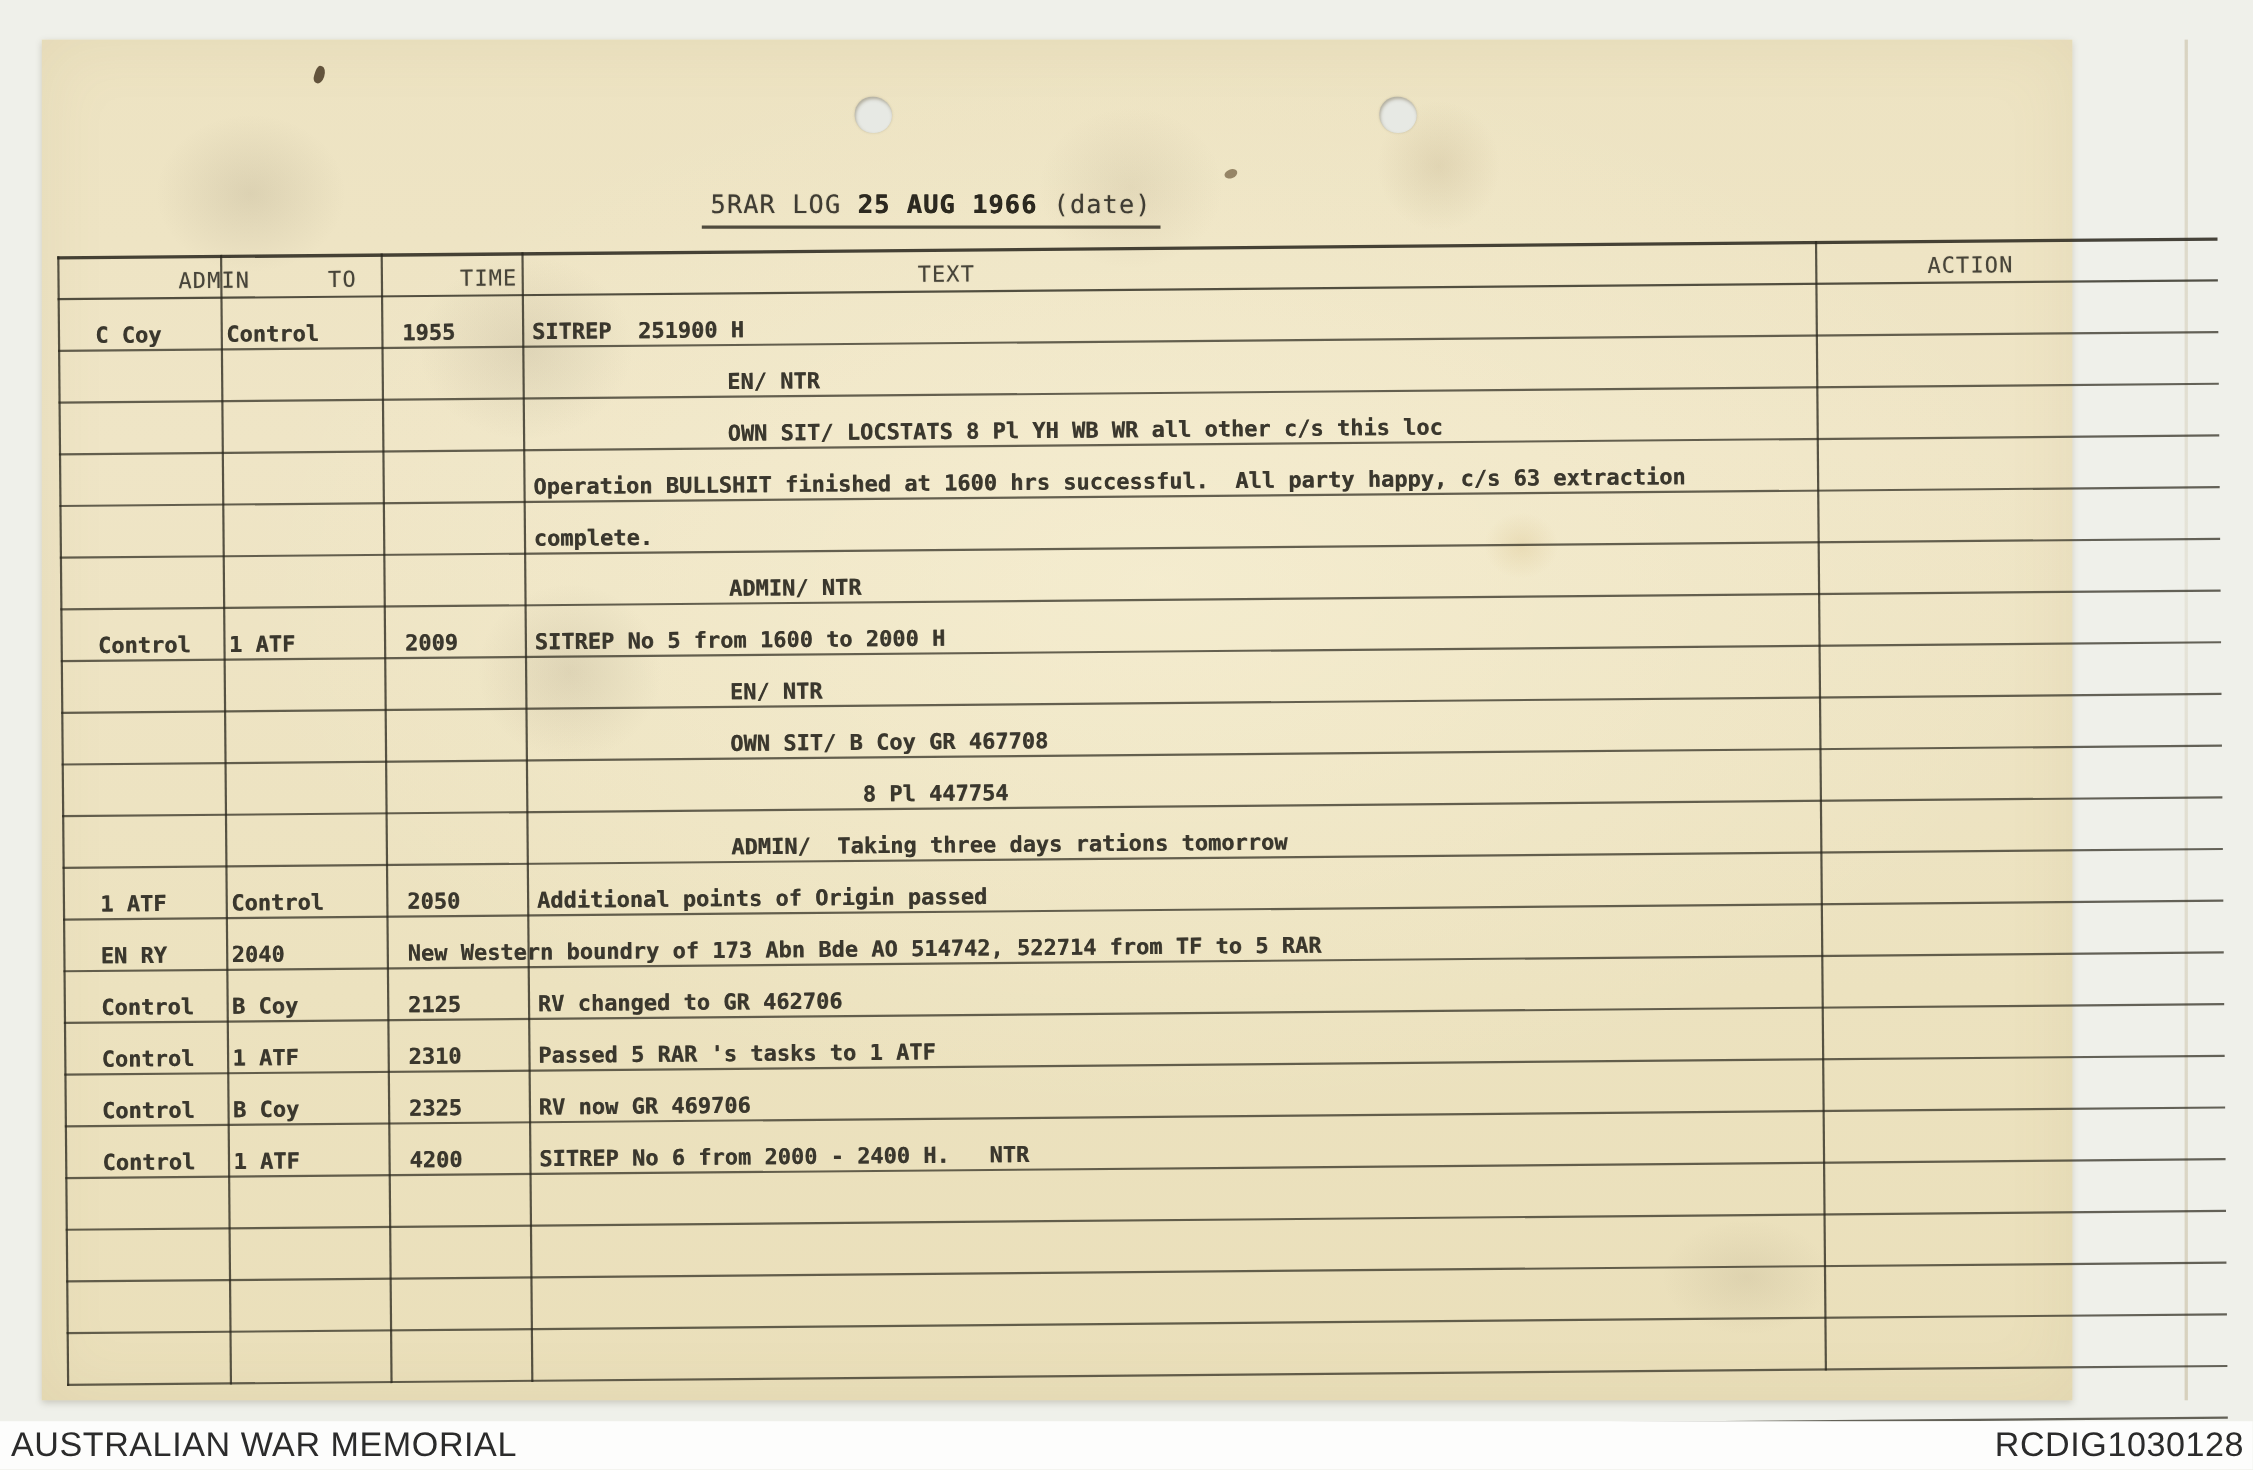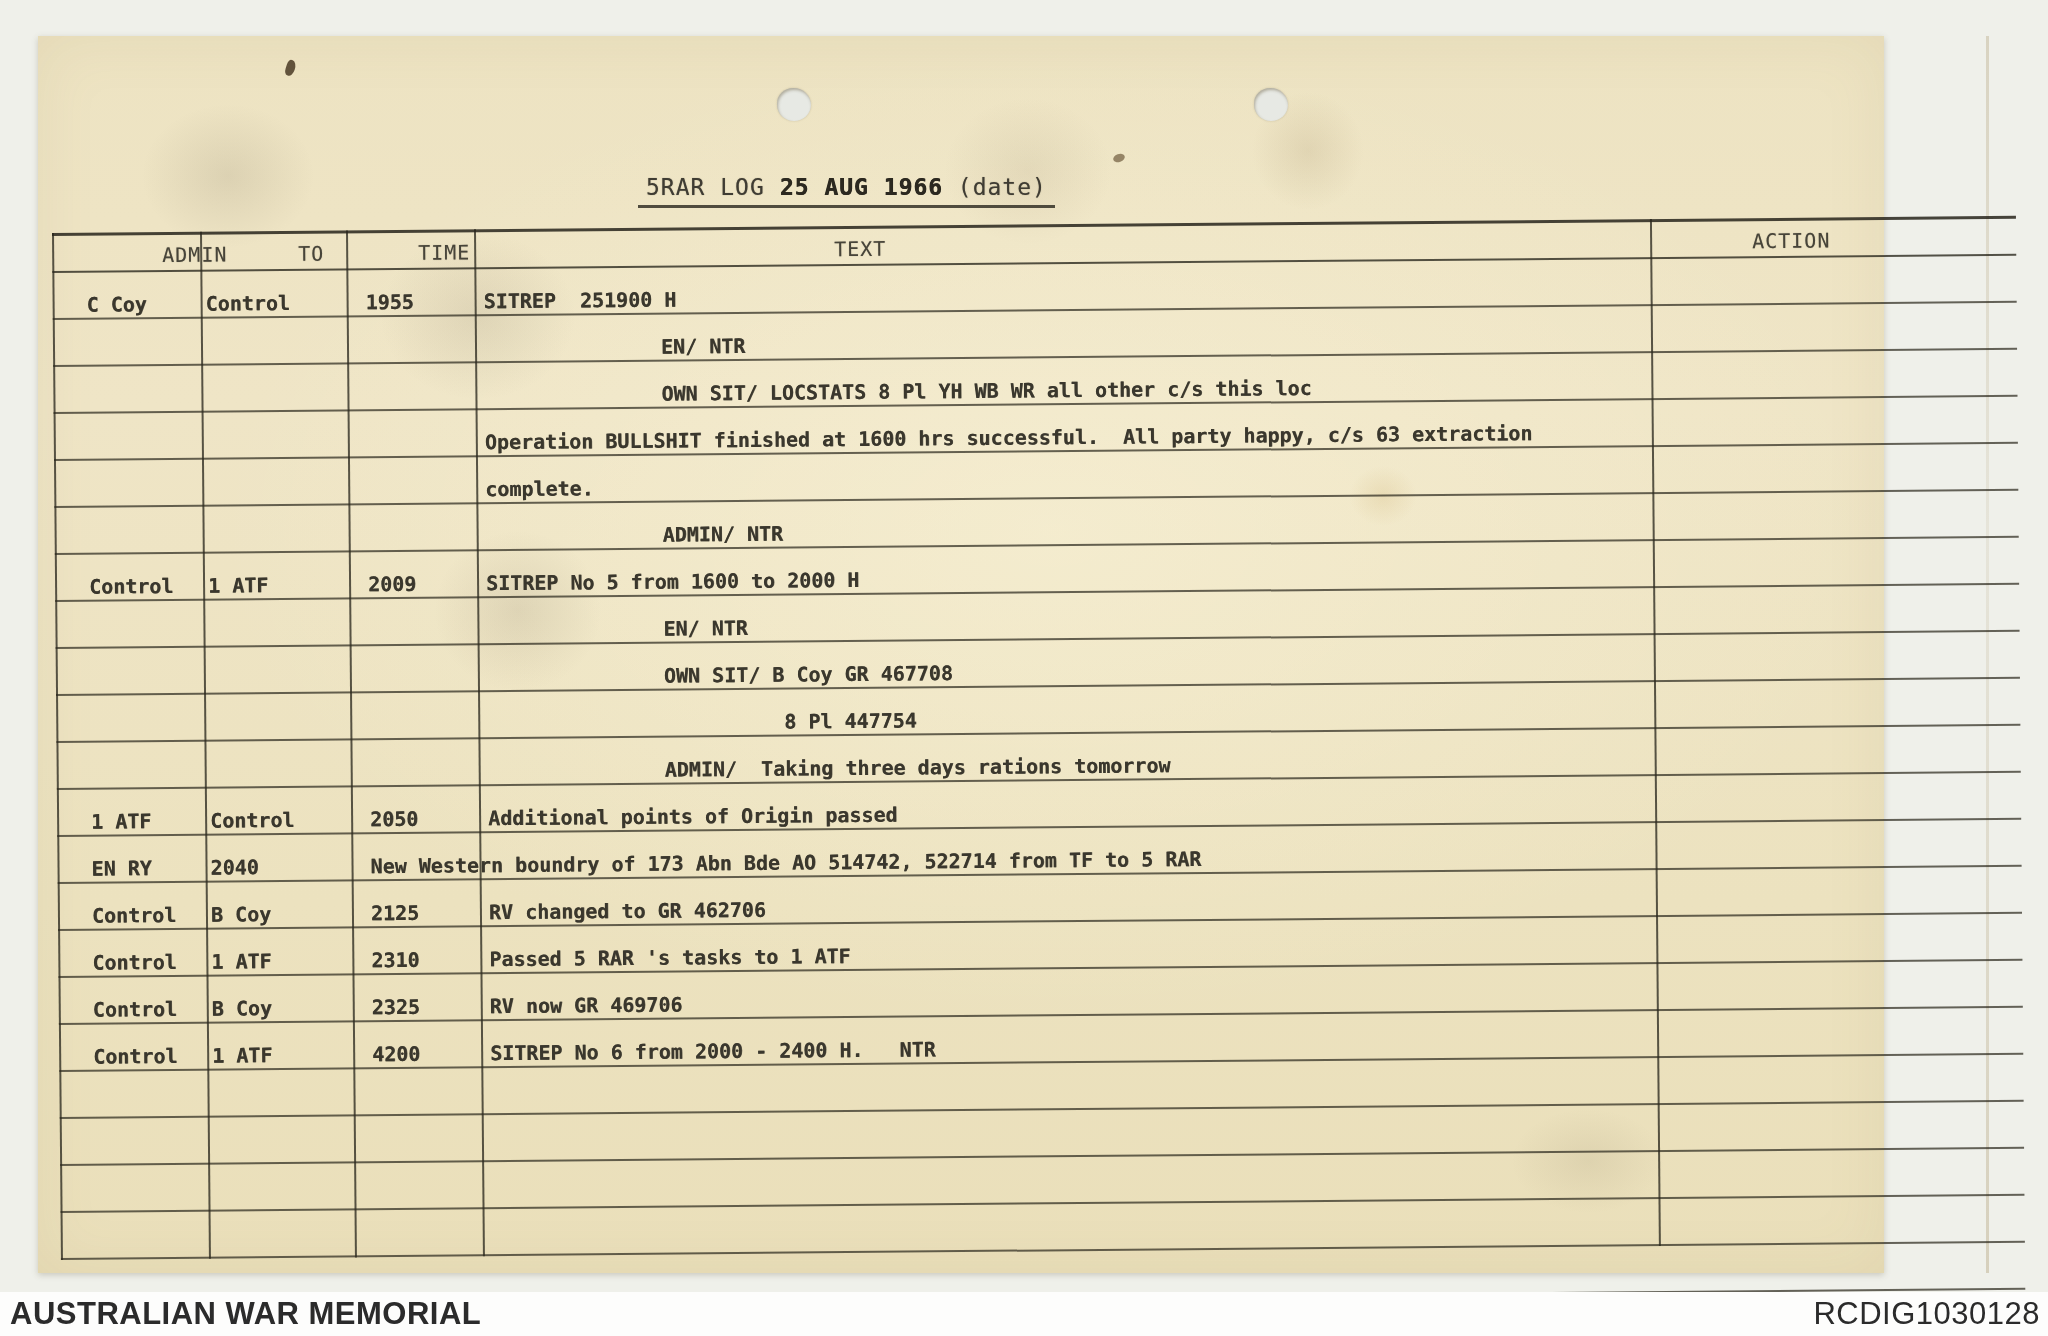--- a/index.html
+++ b/index.html
@@ -63,21 +63,21 @@
     white-space:pre;color:#3a372d;text-shadow:0.4px 0 0 rgba(58,55,45,0.75);
   }
   .c-from{left:34px;} .c-to{left:153px;} .c-time{left:313px;} .c-text{left:431px;}
   .ind1{left:608px;} .ind2{left:728px;} .attime{left:313px;}
   
   .footer{
     position:absolute;left:0;bottom:0;width:2048px;height:44px;background:#fdfdfc;
   }
   .footer .f-left{
     position:absolute;left:10px;bottom:4px;
-    font-family:"Liberation Sans", sans-serif;font-size:31px;font-weight:700;
+    font-family:"Liberation Sans", sans-serif;font-size:31px;font-weight:400;
     color:#2b2b2b;letter-spacing:0.5px;
   }
   .footer .f-right{
     position:absolute;right:8px;bottom:4px;
     font-family:Liberation Sans, sans-serif;font-size:31px;font-weight:400;
     color:#2b2b2b;letter-spacing:0.5px;margin-left:38px;
   }
 </style>
 </head>
 <body>

